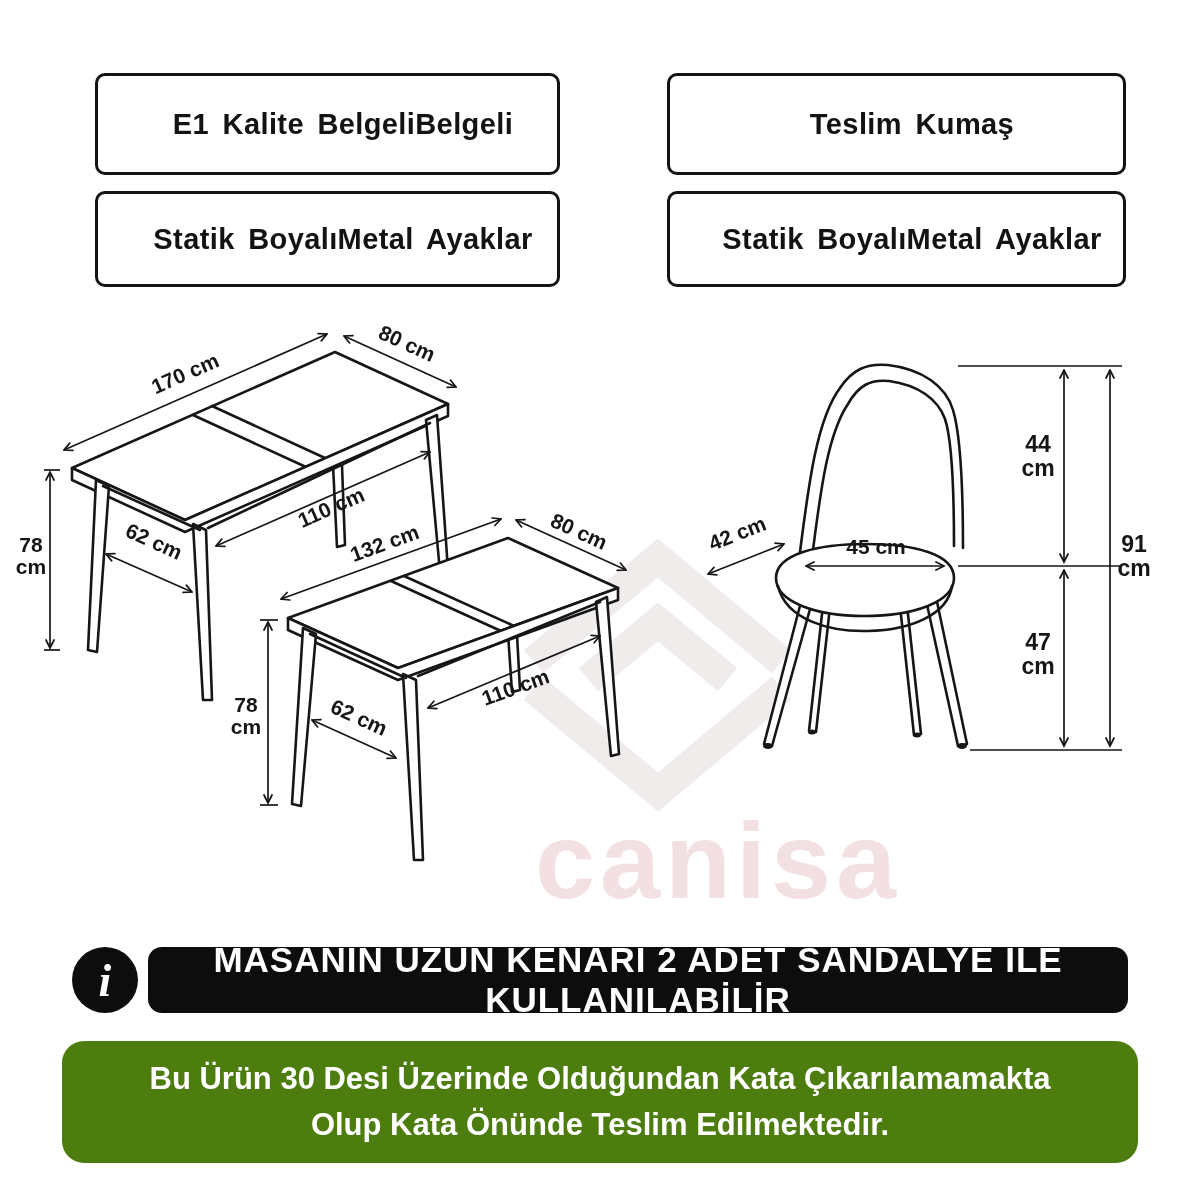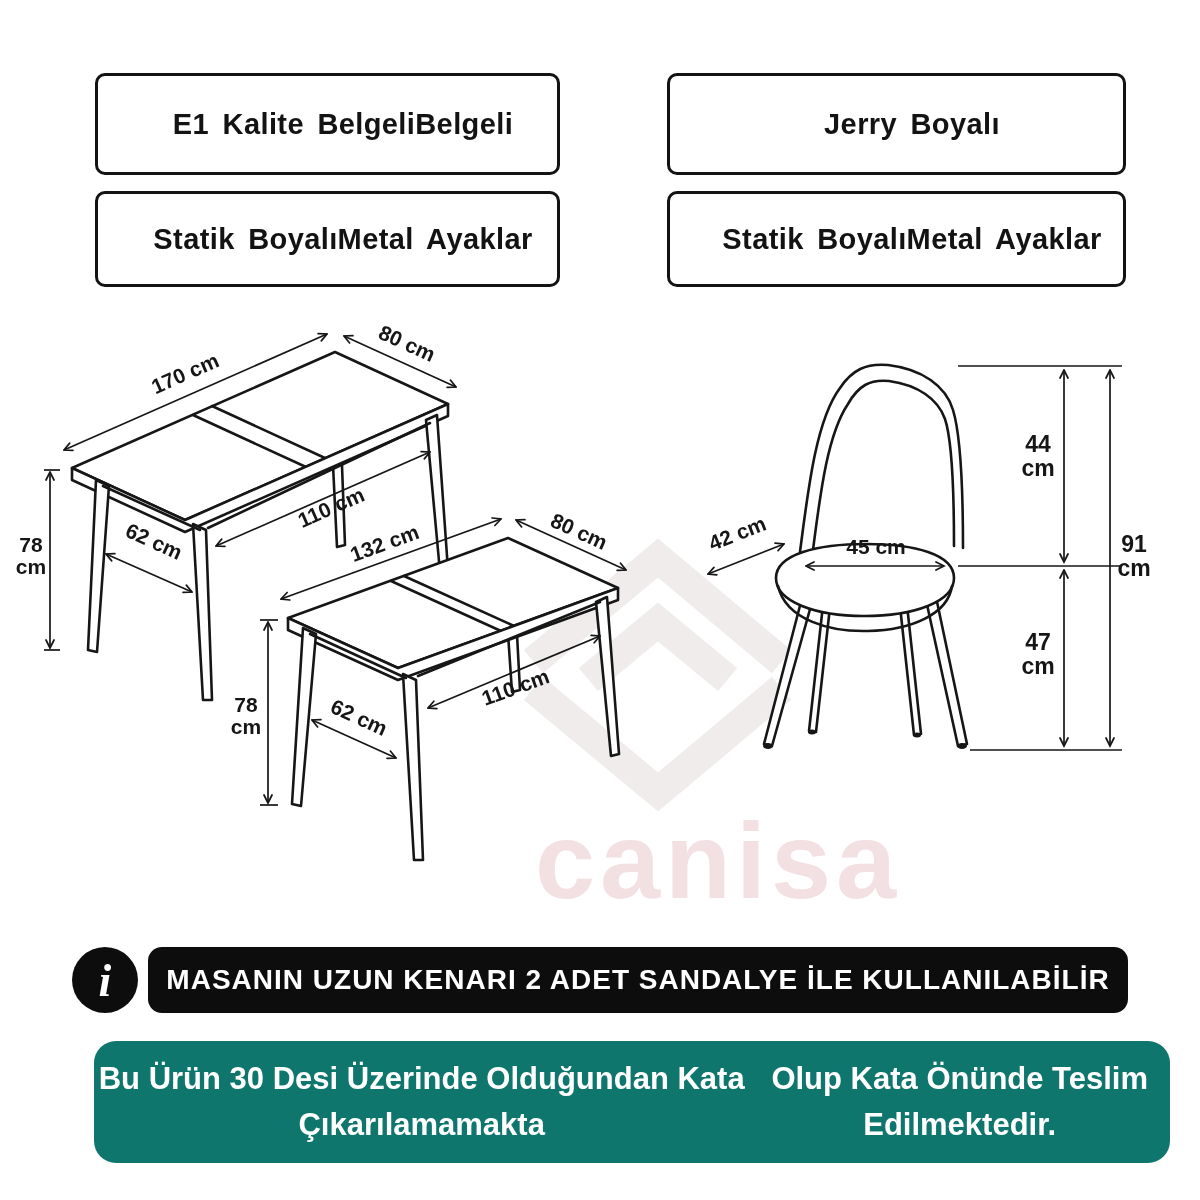--- a/index.html
+++ b/index.html
@@ -36,42 +36,42 @@
   .info-icon {
     position:absolute; left:72px; top:947px; width:66px; height:66px;
     background:#0d0d0d; border-radius:50%; color:#ffffff;
     display:flex; align-items:center; justify-content:center;
     font-family:"Liberation Serif", serif; font-style:italic; font-weight:700; font-size:46px;
   }
   .info-bar {
     position:absolute; left:148px; top:947px; width:980px; height:66px;
     background:#0d0d0d; border-radius:14px; color:#ffffff;
     display:flex; align-items:center; justify-content:center;
-    font-size:28px; font-weight:700; letter-spacing:1px; text-align:center;
+    font-size:35px; font-weight:700; letter-spacing:1px; text-align:center;
   }
 
   
   .delivery-note {
     position:absolute; left:62px; top:1041px; width:1076px; height:122px;
-    background:#0f766e; border-radius:22px; color:#ffffff;
-    display:flex; flex-direction:row; justify-content:center; align-items:center;
-    font-size:31px; font-weight:600; line-height:1.48; text-align:center;margin-left:32px;
+    background:#4d7c0f; border-radius:22px; color:#ffffff;
+    display:flex; flex-direction:column; justify-content:center; align-items:center;
+    font-size:31px; font-weight:600; line-height:1.48; text-align:center;
   }
 </style>
 </head>
 <body>
 
 <div class="page">
 
   <div class="feature-box fb-tl">
     <span>E1 Kalite Belgeli</span>
     <span>Belgeli</span>
   </div>
   <div class="feature-box fb-tr">
-    <span>Jerry Boyalı</span>
+    <span>Teslim Kumaş</span>
   </div>
   <div class="feature-box fb-bl">
     <span>Statik Boyalı</span>
     <span>Metal Ayaklar</span>
   </div>
   <div class="feature-box fb-br">
     <span>Statik Boyalı</span>
     <span>Metal Ayaklar</span>
   </div>
 

